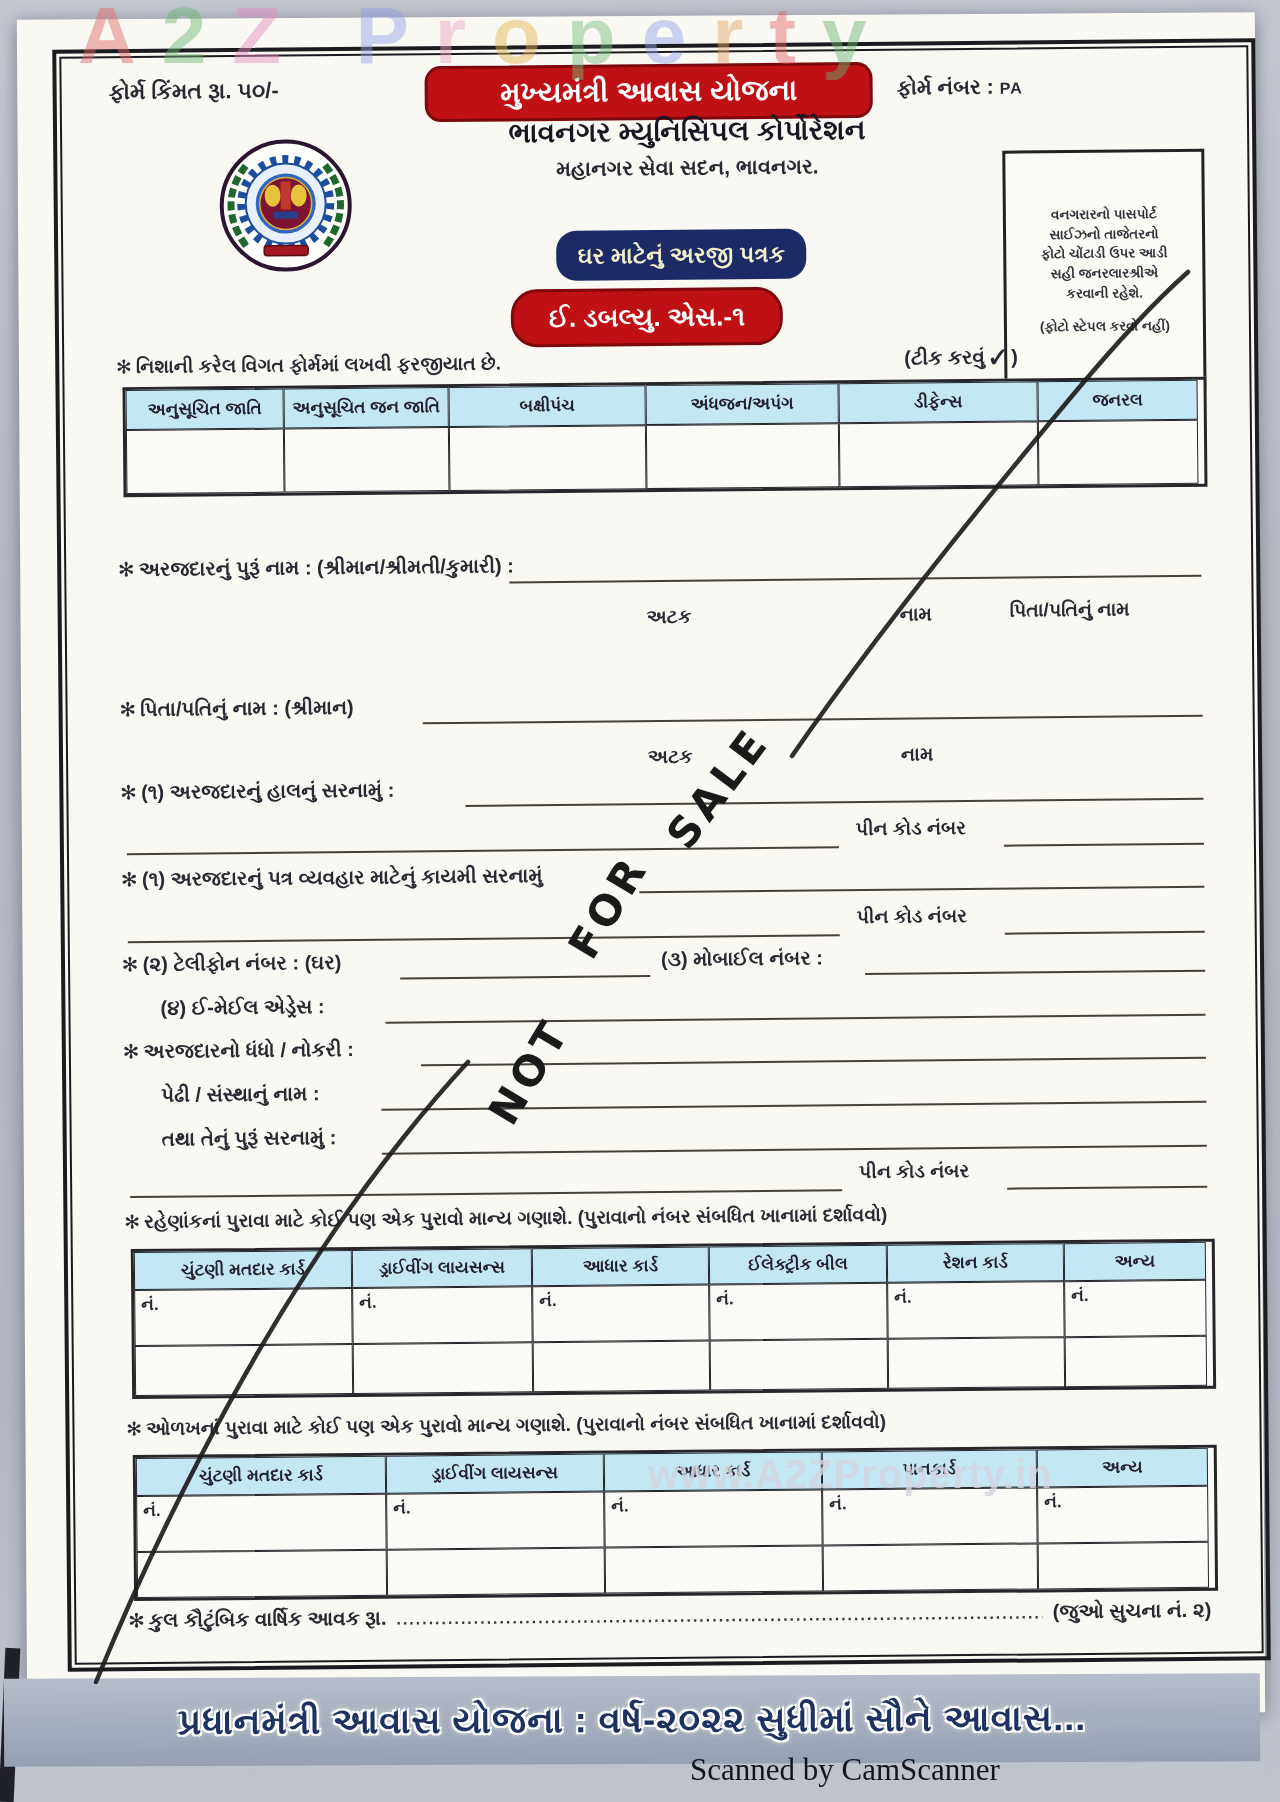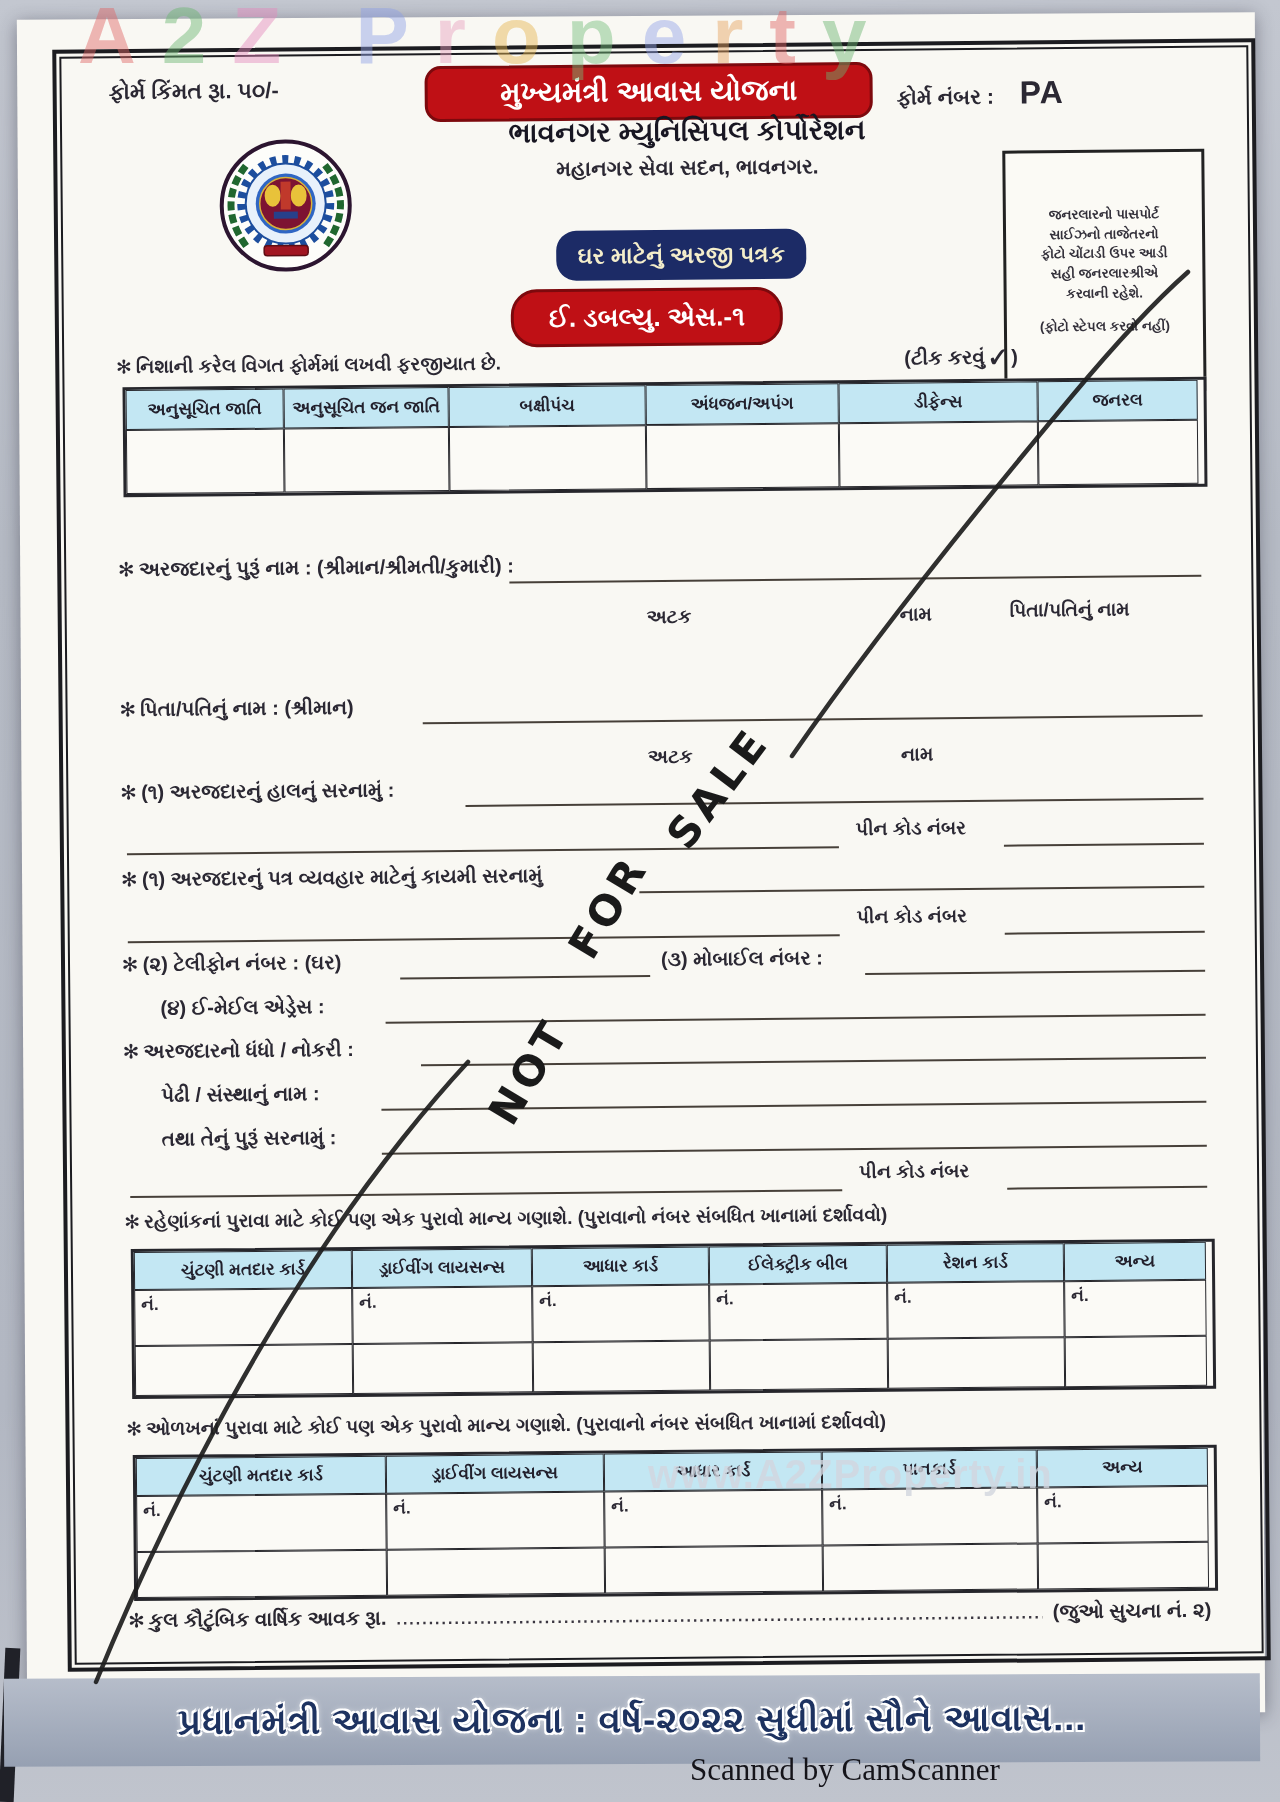--- a/index.html
+++ b/index.html
@@ -57,21 +57,21 @@
 <div class="brandwm"><span style="color: rgb(224, 101, 101);">A</span><span style="color: rgb(105, 181, 111);">2</span><span style="color: rgb(229, 137, 189);">Z</span><span style="color: rgb(0, 0, 0);"> </span><span style="color: rgb(142, 160, 230);">P</span><span style="color: rgb(232, 160, 192);">r</span><span style="color: rgb(230, 181, 78);">o</span><span style="color: rgb(116, 189, 122);">p</span><span style="color: rgb(147, 163, 232);">e</span><span style="color: rgb(230, 162, 94);">r</span><span style="color: rgb(223, 98, 98);">t</span><span style="color: rgb(106, 181, 112);">y</span></div>
 
 <div id="frame">
 
   <div class="lbl" style="left:52px;top:26px;font-size:22px;">ફોર્મ કિંમત રૂા. ૫૦/-</div>
 
   <div class="pill redpill" style="left:368px;top:16px;width:442px;height:50px;font-size:29px;border-radius:16px;">મુખ્યમંત્રી આવાસ યોજના</div>
 
   <div class="lbl" style="left:840px;top:30px;font-size:21px;">
     <span>ફોર્મ નંબર :</span>
-    <span style="font-size:32px;letter-spacing:1px;margin-left:20px;">PA</span>
+    <span style="font-size:16px;letter-spacing:1px;">PA</span>
   </div>
 
   <svg class="logo" style="left:158px;top:82px;" width="140" height="140" viewBox="0 0 140 140">
     <ellipse cx="70" cy="72" rx="64" ry="64" fill="#fdfdfa" stroke="#2c1530" stroke-width="4"></ellipse>
     <path d="M30,112 C10,84 10,56 32,30" fill="none" stroke="#20672f" stroke-width="7" stroke-dasharray="9 4"></path>
     <path d="M110,112 C130,84 130,56 108,30" fill="none" stroke="#20672f" stroke-width="7" stroke-dasharray="9 4"></path>
     <circle cx="70" cy="70" r="44" fill="none" stroke="#1d4e9e" stroke-width="9" stroke-dasharray="6 6"></circle>
     <circle cx="70" cy="70" r="40" fill="#e8f1fb" stroke="#1d4e9e" stroke-width="2"></circle>
     <circle cx="70" cy="70" r="30" fill="#2f66c4"></circle>
     <circle cx="70" cy="70" r="26" fill="#7d1332" stroke="#d8b23a" stroke-width="1.5"></circle>
@@ -81,21 +81,21 @@
     <rect x="58" y="78" width="24" height="7" fill="#27408b"></rect>
     <rect x="48" y="112" width="44" height="10" rx="3" fill="#a11622" stroke="#5e0d14" stroke-width="1.5"></rect>
   </svg>
 
   <div class="lbl" style="left:350px;top:68px;width:560px;text-align:center;font-size:28px;color:#181622;">ભાવનગર મ્યુનિસિપલ કોર્પોરેશન</div>
   <div class="lbl" style="left:350px;top:108px;width:560px;text-align:center;font-size:21px;">મહાનગર સેવા સદન, ભાવનગર.</div>
 
   <div class="pill navypill" style="left:498px;top:182px;width:250px;height:50px;font-size:23px;">ઘર માટેનું અરજી પત્રક</div>
 
   <div class="photobox" style="left:945px;top:106px;width:196px;height:236px;">
-    <div>જનરલારનો પાસપોર્ટ</div>
+    <div>વનગરારનો પાસપોર્ટ</div>
     <div>સાઈઝનો તાજેતરનો</div>
     <div>ફોટો ચોંટાડી ઉપર આડી</div>
     <div>સહી જનરલારશ્રીએ</div>
     <div>કરવાની રહેશે.</div>
     <div class="foot">(ફોટો સ્ટેપલ કરવો નહીં)</div>
   </div>
 
   <div class="pill redpill" style="left:452px;top:240px;width:266px;height:52px;font-size:26px;border-radius:26px;">ઈ. ડબલ્યુ. એસ.-૧</div>
 
   <div class="lbl" style="left:58px;top:303px;font-size:19px;">✻  નિશાની કરેલ વિગત ફોર્મમાં લખવી ફરજીયાત છે.</div>

